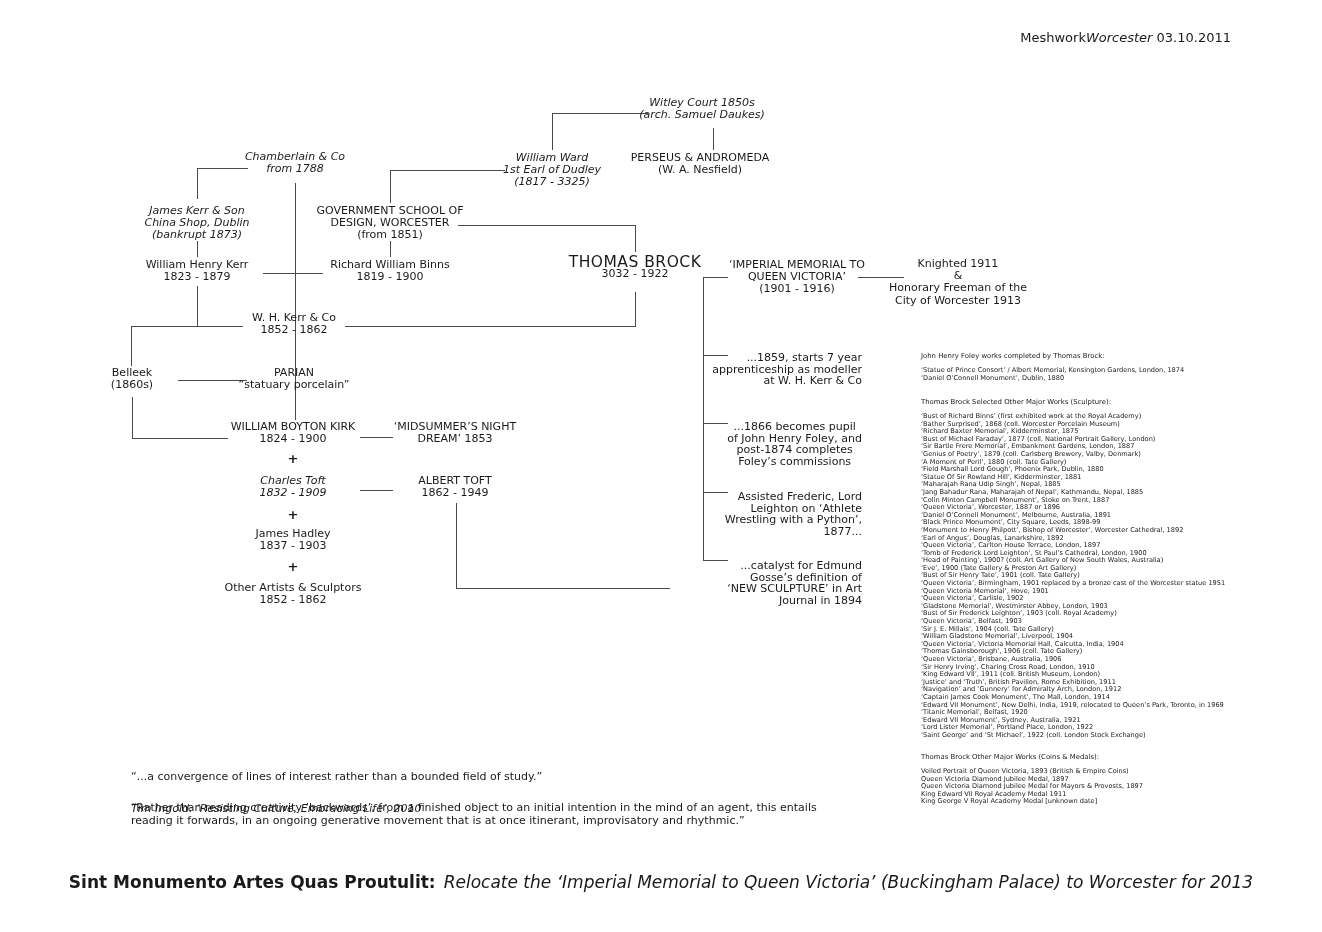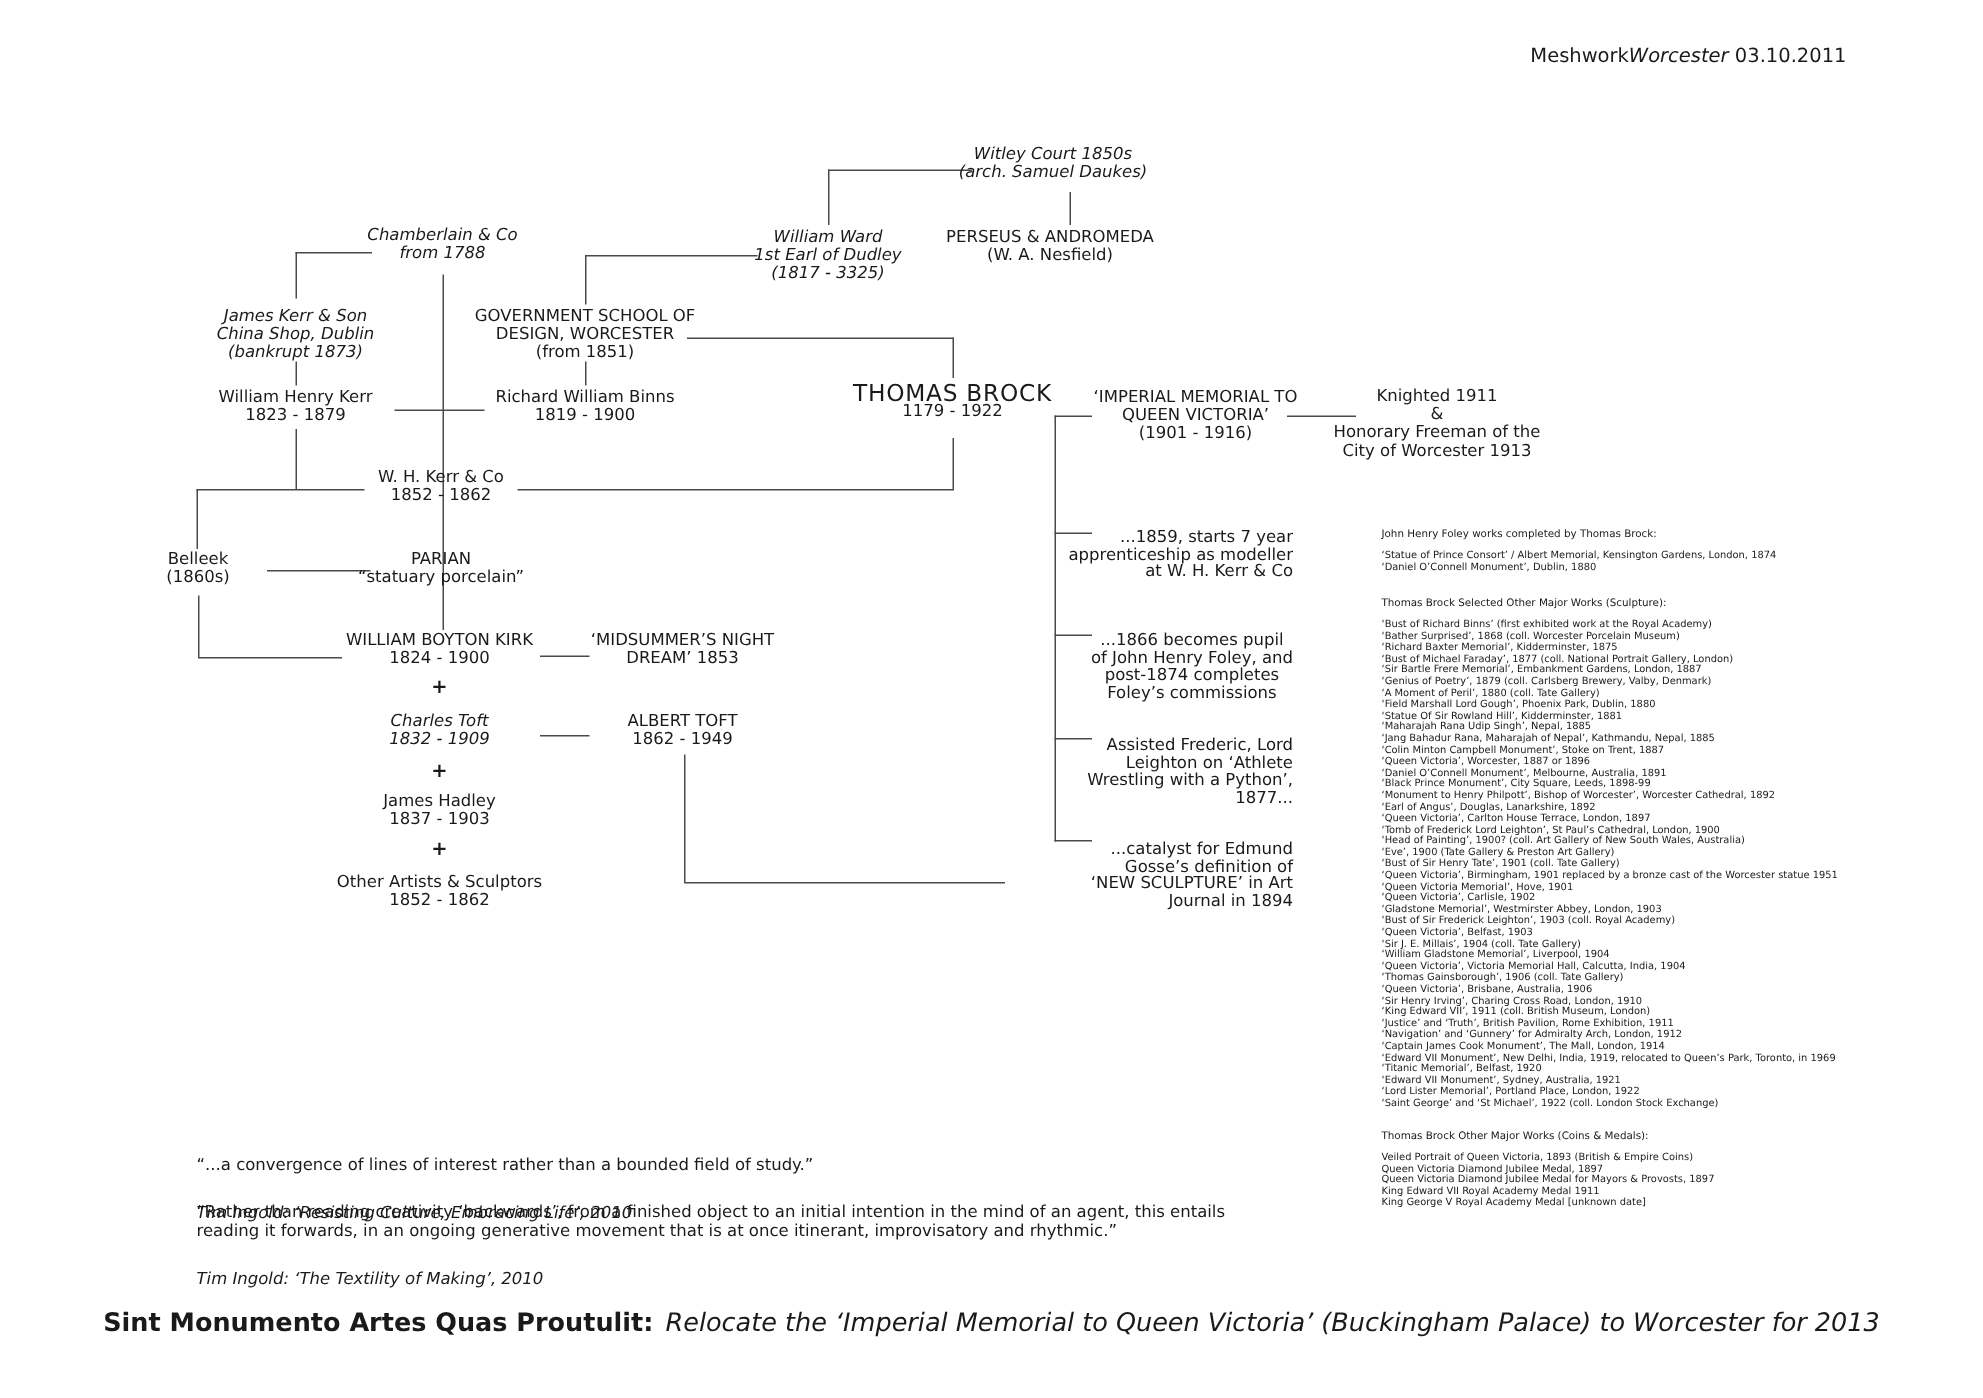--- a/index.html
+++ b/index.html
@@ -75,21 +75,21 @@
 <div class="c it" style="left:197px;top:205px;">James Kerr &amp; Son
 China Shop, Dublin
 (bankrupt 1873)</div>
 <div class="c" style="left:390px;top:205px;">GOVERNMENT SCHOOL OF
 DESIGN, WORCESTER
 (from 1851)</div>
 <div class="c" style="left:197px;top:259px;">William Henry Kerr
 1823 - 1879</div>
 <div class="c" style="left:390px;top:259px;">Richard William Binns
 1819 - 1900</div>
-<div class="c" style="left:635px;top:256px;"><span class="brockname">THOMAS BROCK</span><span class="brockdates">1179 - 1922</span></div>
+<div class="c" style="left:635px;top:256px;"><span class="brockname">THOMAS BROCK</span><span class="brockdates">3032 - 1922</span></div>
 <div class="c" style="left:797px;top:259px;">‘IMPERIAL MEMORIAL TO
 QUEEN VICTORIA’
 (1901 - 1916)</div>
 <div class="c" style="left:958px;top:258px;">Knighted 1911
 &amp;
 Honorary Freeman of the
 City of Worcester 1913</div>
 <div class="c" style="left:294px;top:312px;">W. H. Kerr &amp; Co
 1852 - 1862</div>
 <div class="c" style="left:132px;top:367px;">Belleek
@@ -184,16 +184,15 @@
 
 <div class="l" style="left:131px;top:699px;">
 </div>
 <div class="l" style="left:131px;top:751px;">
   <div class="quote">“...a convergence of lines of interest rather than a bounded field of study.”</div>
   <div class="cite">Tim Ingold: ‘Resisting Culture, Embracing Life’, 2010</div>
 </div>
 <div class="l" style="left:131px;top:782px;">
   <div class="quote">“Rather than reading creativity ‘backwards’, from a finished object to an initial intention in the mind of an agent, this entails
 reading it forwards, in an ongoing generative movement that is at once itinerant, improvisatory and rhythmic.”</div>
-  <div class="cite">Tim Ingold: ‘The Textility of Making’, 2010</div>
 </div>
 
 <div class="footer"><span class="b">Sint Monumento Artes Quas Proutulit</span><span class="b">:</span><span class="i">Relocate the ‘Imperial Memorial to Queen Victoria’ (Buckingham Palace) to Worcester for 2013</span></div>
 
 </body></html>

